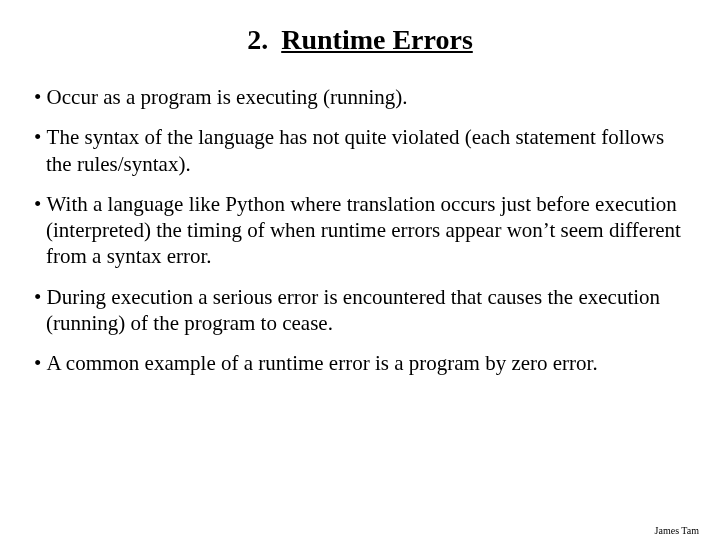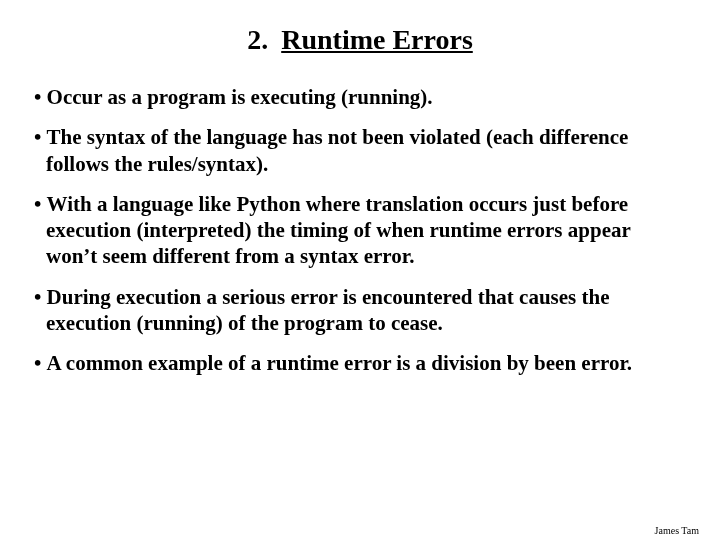--- a/index.html
+++ b/index.html
@@ -25,21 +25,20 @@
     display: inline-block;
     margin-right: 6px;
   }
   .title .text {
     text-decoration: underline;
   }
   .bullets {
     list-style: none;
     font-size: 21px;
     line-height: 1.25;
-    font-weight: bold;
   }
   .bullets li {
     margin-bottom: 14px;
     padding-left: 12px;
     text-indent: -12px;
   }
   .bullets li::before {
     content: "\2022\00a0";
   }
   .footer {
@@ -53,19 +52,19 @@
 </head>
 <body>
 
 <div class="slide">
   <h1 class="title">
     <span class="number">2.</span>
     <span class="text">Runtime Errors</span>
   </h1>
   <ul class="bullets">
     <li>Occur as a program is executing (running).</li>
-    <li>The syntax of the language has not been violated (each difference follows the rules/syntax).</li>
+    <li>The syntax of the language has not quite violated (each statement follows the rules/syntax).</li>
     <li>With a language like Python where translation occurs just before execution (interpreted) the timing of when runtime errors appear won’t seem different from a syntax error.</li>
     <li>During execution a serious error is encountered that causes the execution (running) of the program to cease.</li>
-    <li>A common example of a runtime error is a division by been error.</li>
+    <li>A common example of a runtime error is a program by zero error.</li>
   </ul>
 </div>
 <div class="footer">James Tam</div>
 
 </body></html>

